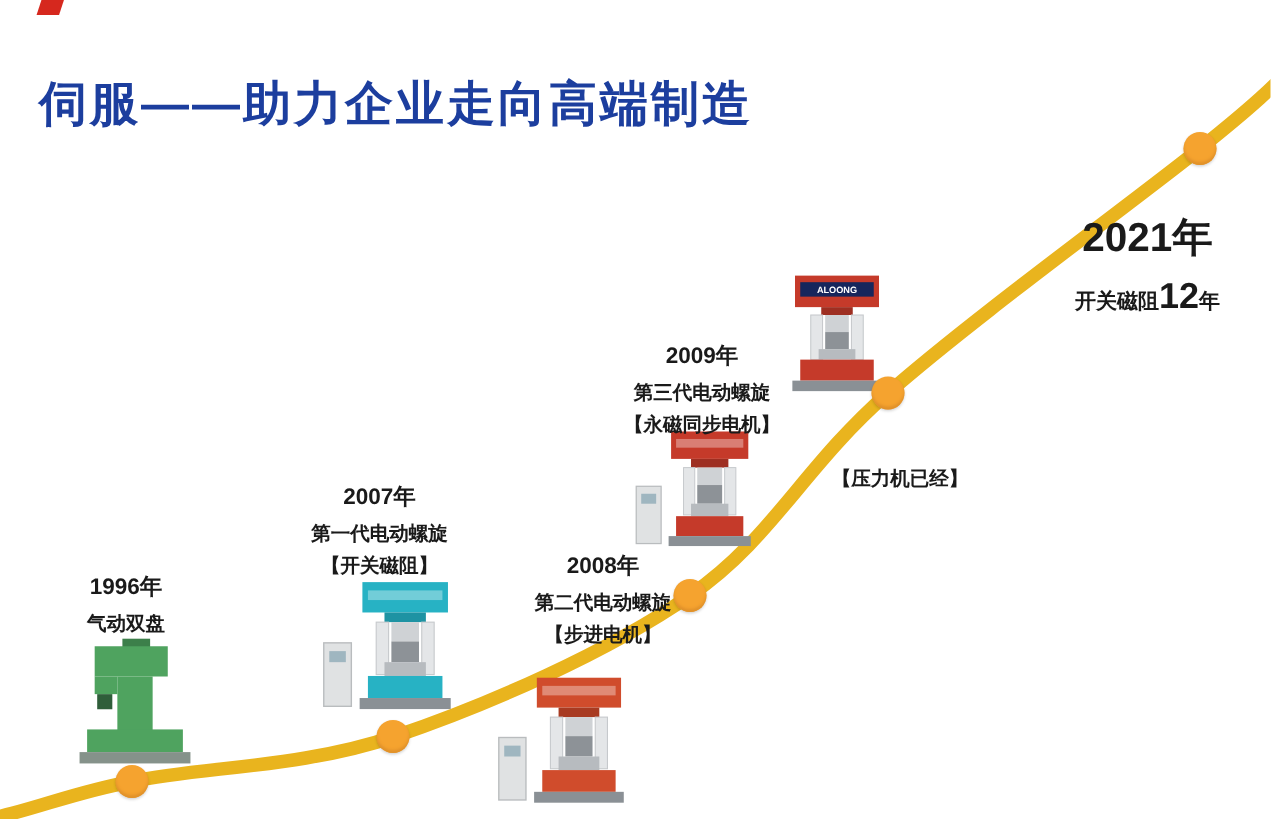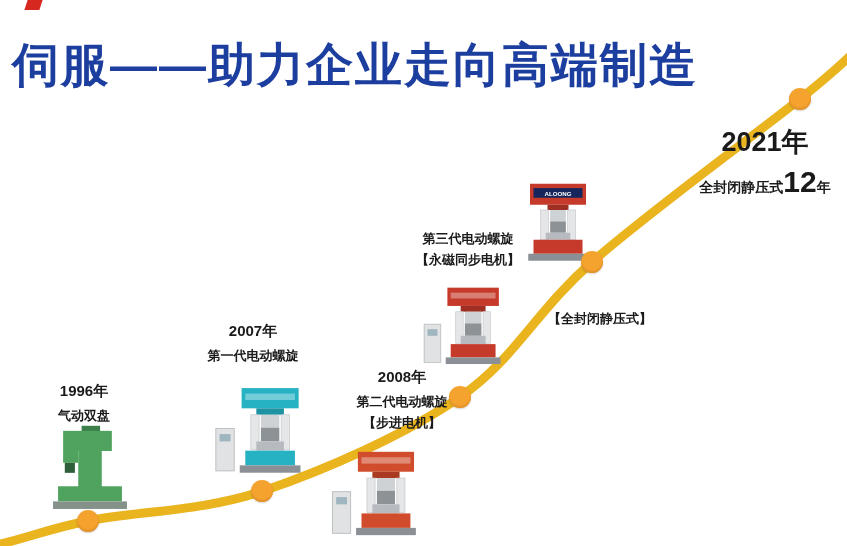--- a/index.html
+++ b/index.html
@@ -24,22 +24,22 @@
     position: absolute;
     left: 26px; top: 0;
     width: 15px; height: 10px;
     background: #d6281e;
     transform: skewX(-18deg);
     z-index: 2;
   }
   .title {
     position: absolute;
     left: 12px; top: 34px;
-    margin: 0;
-    font-size: 47px;
+    margin: 14px;
+    font-size: 32px;
     font-weight: 900;
     letter-spacing: 2px;
     color: var(--title, #1c3e9e);
     z-index: 4;
     white-space: nowrap;
   }
   .machine {
     position: absolute;
     z-index: 2;
   }
@@ -77,21 +77,21 @@
     font-size: 27px;
     font-weight: 700;
     margin-bottom: 8px;
   }
   .h-line {
     font-size: 14px;
     font-weight: 700;
     line-height: 28px;
   }
   .h-big {
-    font-size: 30px;
+    font-size: 24px;
     font-weight: 700;
   }
   .brand-text {
     font-size: 7px;
     font-weight: 700;
     fill: #ffffff;
   }
 </style>
 </head>
 <body>
@@ -198,35 +198,37 @@
   <div class="dot" style="left:789px;top:88px"></div>
 
   <div class="milestone" style="left:32px;top:382px;width:104px">
     <div class="m-year">1996年</div>
     <div class="m-line">气动双盘</div>
   </div>
 
   <div class="milestone" style="left:180px;top:322px;width:146px">
     <div class="m-year">2007年</div>
     <div class="m-line">第一代电动螺旋</div>
+    <div class="m-line">【开关磁阻】</div>
   </div>
 
   <div class="milestone" style="left:332px;top:368px;width:140px">
     <div class="m-year">2008年</div>
     <div class="m-line">第二代电动螺旋</div>
     <div class="m-line">【步进电机】</div>
   </div>
 
   <div class="milestone" style="left:394px;top:228px;width:148px">
+    <div class="m-year">2009年</div>
     <div class="m-line">第三代电动螺旋</div>
     <div class="m-line">【永磁同步电机】</div>
   </div>
 
   <div class="milestone" style="left:528px;top:308px;width:144px">
-    <div class="m-line">【全封闭静压式】</div>
-  </div>
-
-  <div class="highlight" style="left:684px;top:124px;width:162px">
+    <div class="m-line">【压力机已经】</div>
+  </div>
+
+  <div class="highlight" style="left:684px;top:140px;width:162px">
     <div class="h-year">2021年</div>
-    <div class="h-line"><span>全封闭静压式</span><span class="h-big">12</span><span>年</span></div>
+    <div class="h-line"><span>开关磁阻</span><span class="h-big">12</span><span>年</span></div>
   </div>
 
 </div>
 
 </body></html>

